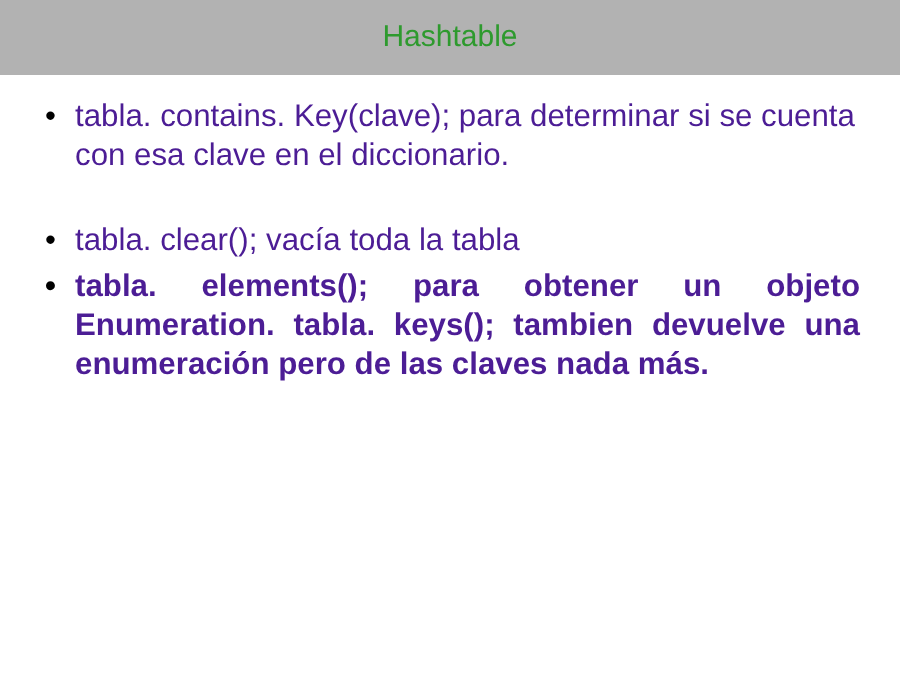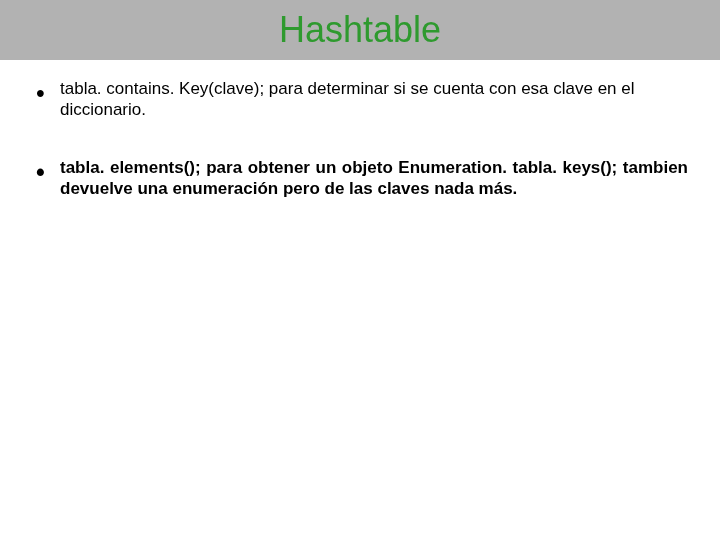--- a/index.html
+++ b/index.html
@@ -12,36 +12,36 @@
   }
   .title-bar {
     width: 100%;
     height: 60px;
     background: #b2b2b2;
     display: flex;
     align-items: center;
     justify-content: center;
   }
   .title-text {
-    font-size: 36px;
+    font-size: 24px;
     color: #2e9a2e;
     font-weight: normal;
   }
   .content {
     padding: 18px 32px 0 32px;
   }
   ul.bullets {
     list-style: none;
   }
   li.bullet-item {
     position: relative;
     padding-left: 28px;
-    font-size: 17px;
+    font-size: 25px;
     line-height: 1.25;
-    color: #000000;
+    color: #4c1d95;
     margin-bottom: 6px;
   }
   li.bullet-item::before {
     content: "•";
     position: absolute;
     left: 4px;
     top: 0;
     font-size: 25px;
     color: #000;
   }
@@ -60,15 +60,16 @@
 <div class="title-bar">
   <div class="title-text">Hashtable</div>
 </div>
 
 <div class="content">
   <ul class="bullets">
     <li class="bullet-item">tabla. contains. Key(clave); para determinar si se cuenta con esa clave en el diccionario.</li>
   </ul>
   <div class="group-gap"></div>
   <ul class="bullets">
+    <li class="bullet-item">tabla. clear(); vacía toda la tabla</li>
     <li class="bullet-item justify">tabla. elements(); para obtener un objeto Enumeration. tabla. keys(); tambien devuelve una enumeración pero de las claves nada más.</li>
   </ul>
 </div>
 
 </body></html>

